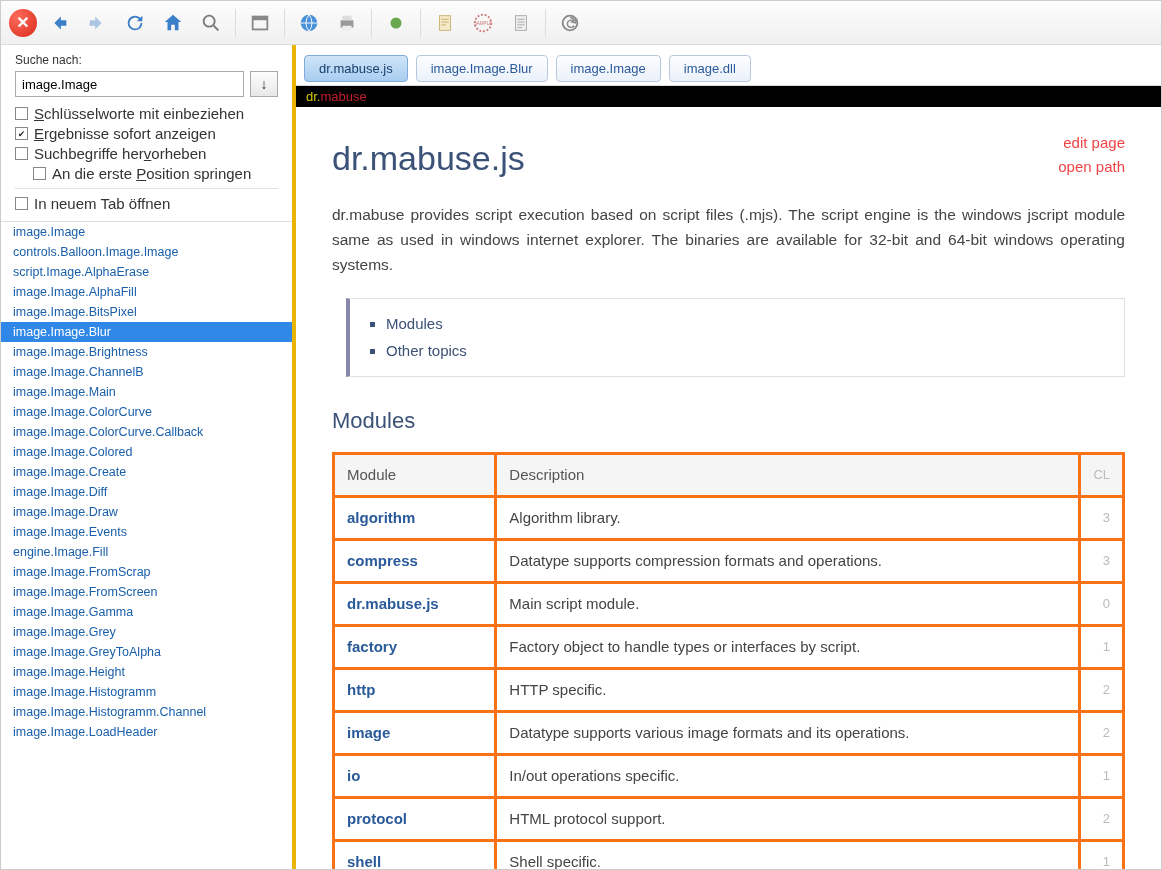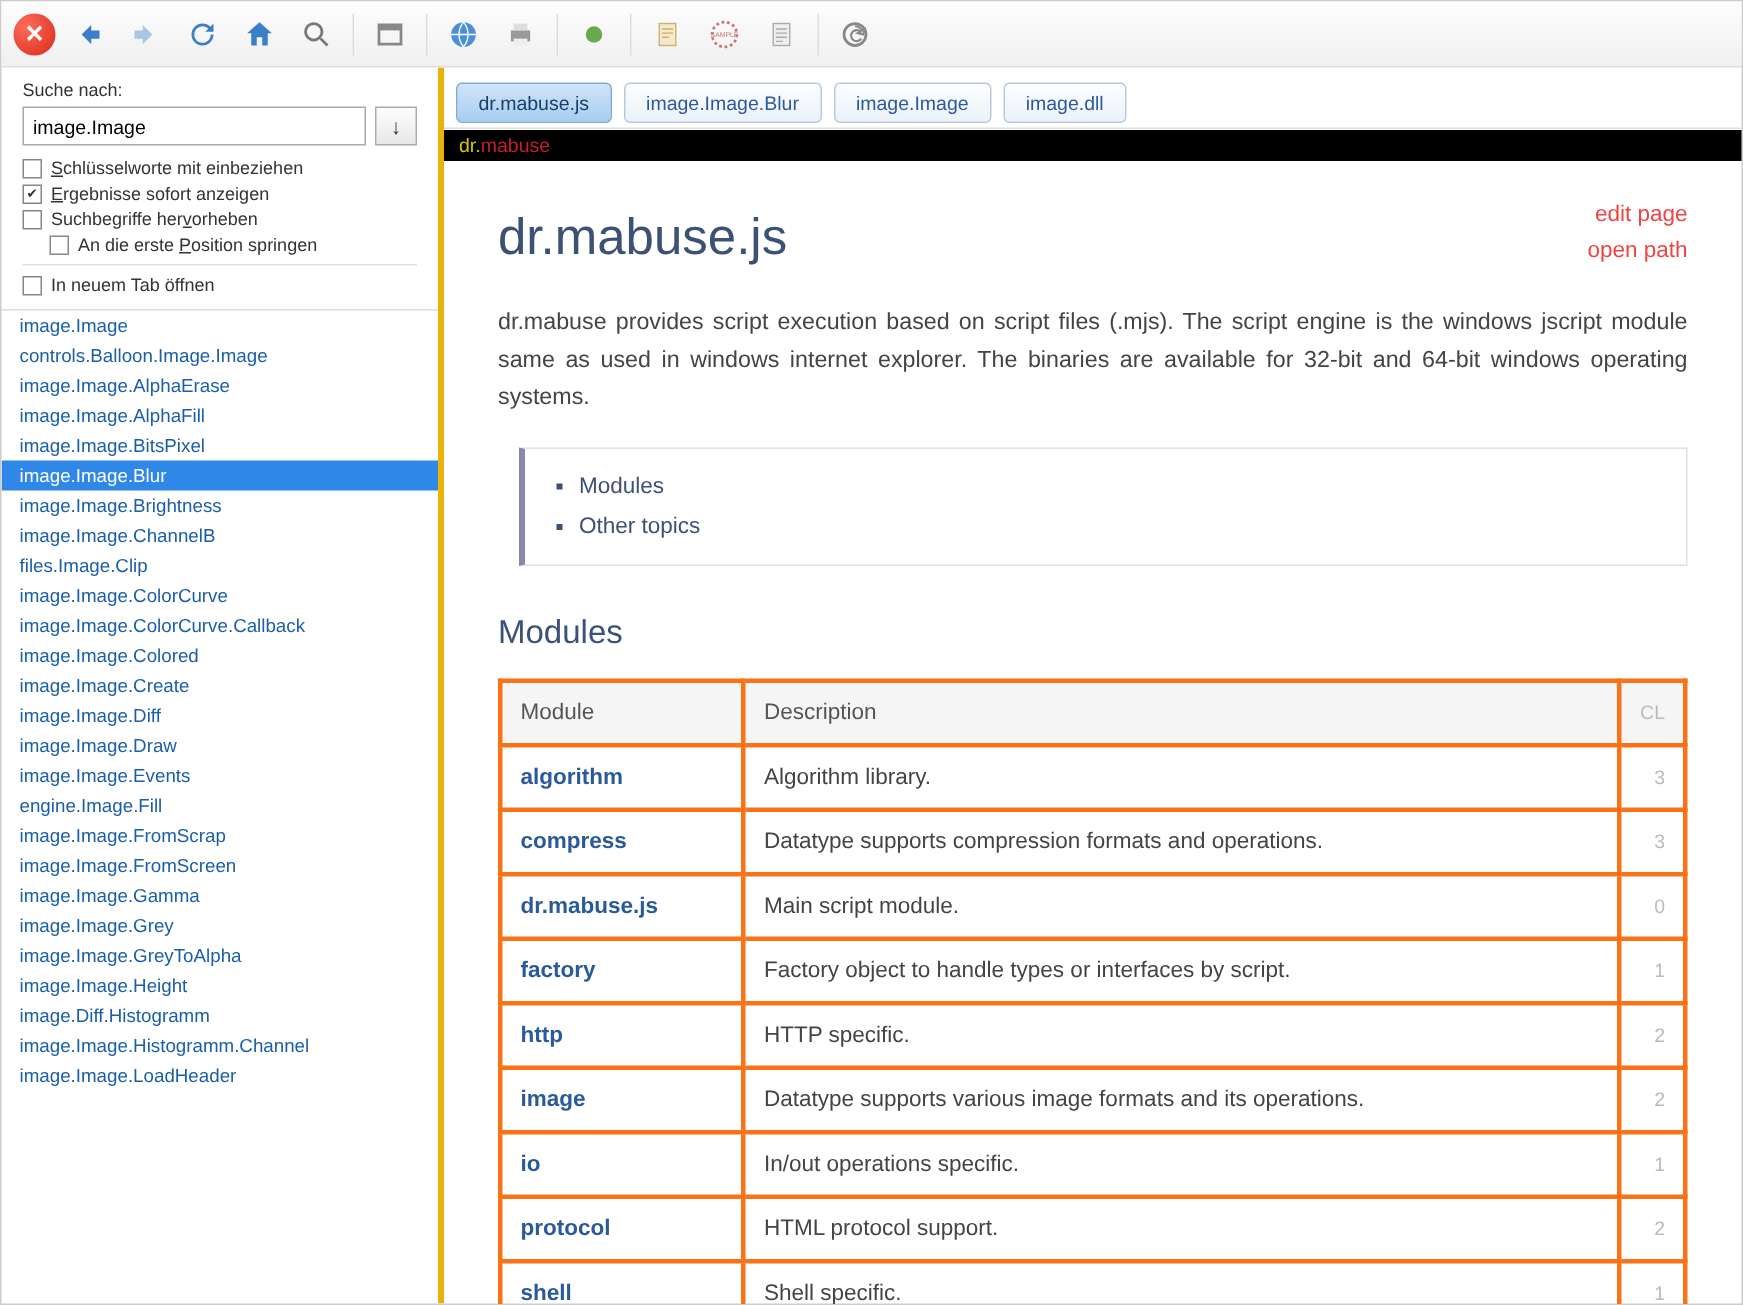--- a/index.html
+++ b/index.html
@@ -10,21 +10,21 @@
 .tbtn svg { width: 22px; height: 22px; }
 .close-btn { width: 28px; height: 28px; border-radius: 50%; background: radial-gradient(circle at 30% 30%, #ff6b5b, #d82a1a); color:#fff; display:flex; align-items:center; justify-content:center; font-size:16px; font-weight:bold; cursor:pointer; }
 .tsep { width:1px; height:28px; background:#ddd; margin:0 2px; }
 .body { flex:1; display:flex; overflow:hidden; }
 .sidebar { width: 295px; border-right: 4px solid #eab308; display:flex; flex-direction:column; padding: 8px 0 0 0; }
 .sidebar-inner { padding: 0 14px; }
 .search-label { font-size: 12px; margin-bottom: 4px; display:block; }
 .search-row { display:flex; gap:6px; margin-bottom:8px; align-items:center; }
 .search-input { flex:1; height:26px; border:1px solid #aaa; padding:2px 6px; font-size:13px; background:#fff; }
 .godown { width:28px; height:26px; border:1px solid #aaa; background:linear-gradient(#fdfdfd,#e8e8e8); display:flex; align-items:center; justify-content:center; font-size:14px; cursor:pointer; }
-.chk-row { display:flex; align-items:center; gap:6px; font-size:12px; margin:3px 0; }
+.chk-row { display:flex; align-items:center; gap:6px; font-size:15px; margin:3px 0; }
 .chk-row.indent { margin-left: 18px; }
 .chk { width:13px; height:13px; border:1px solid #888; background:#fff; display:inline-flex; align-items:center; justify-content:center; font-size:10px; color:#333; }
 .chk.checked::after { content:"✔"; font-size:9px; }
 .divider { height:1px; background:#e0e0e0; margin:6px 0; }
 .results { flex:1; overflow-y:auto; border-top:1px solid #ddd; margin-top:6px; position:relative; }
 .results::-webkit-scrollbar { width:16px; }
 .results::-webkit-scrollbar-track { background:#f0f0f0; }
 .results::-webkit-scrollbar-thumb { background:#c8c8c8; border:1px solid #aaa; }
 .result-item { padding:3px 12px; font-size:12.5px; color:#1a5faa; cursor:pointer; white-space:nowrap; }
 .result-item.selected { background:#2f87e8; color:#fff; }
@@ -171,42 +171,42 @@
           </div>
         <div class="divider"></div>
         <div class="chk-row">
             <span class="chk"></span>
             <span>In neuem Tab öffnen</span>
           </div>
       </div>
       <div class="results" id="results-list">
           <div class="result-item">image.Image</div>
           <div class="result-item">controls.Balloon.Image.Image</div>
-          <div class="result-item">image.Image.AlphaErase</div>
+          <div class="result-item">script.Image.AlphaErase</div>
           <div class="result-item">image.Image.AlphaFill</div>
           <div class="result-item">image.Image.BitsPixel</div>
           <div class="result-item selected">image.Image.Blur</div>
           <div class="result-item">image.Image.Brightness</div>
           <div class="result-item">image.Image.ChannelB</div>
-          <div class="result-item">files.Image.Clip</div>
+          <div class="result-item">image.Image.Main</div>
           <div class="result-item">image.Image.ColorCurve</div>
           <div class="result-item">image.Image.ColorCurve.Callback</div>
           <div class="result-item">image.Image.Colored</div>
           <div class="result-item">image.Image.Create</div>
           <div class="result-item">image.Image.Diff</div>
           <div class="result-item">image.Image.Draw</div>
           <div class="result-item">image.Image.Events</div>
           <div class="result-item">engine.Image.Fill</div>
           <div class="result-item">image.Image.FromScrap</div>
           <div class="result-item">image.Image.FromScreen</div>
           <div class="result-item">image.Image.Gamma</div>
           <div class="result-item">image.Image.Grey</div>
           <div class="result-item">image.Image.GreyToAlpha</div>
           <div class="result-item">image.Image.Height</div>
-          <div class="result-item">image.Diff.Histogramm</div>
+          <div class="result-item">image.Image.Histogramm</div>
           <div class="result-item">image.Image.Histogramm.Channel</div>
           <div class="result-item">image.Image.LoadHeader</div>
         </div>
     </div>
 
     <div class="content">
       <div class="tabbar" id="tabbar">
           <div class="tab active">dr.mabuse.js</div>
           <div class="tab">image.Image.Blur</div>
           <div class="tab">image.Image</div>

